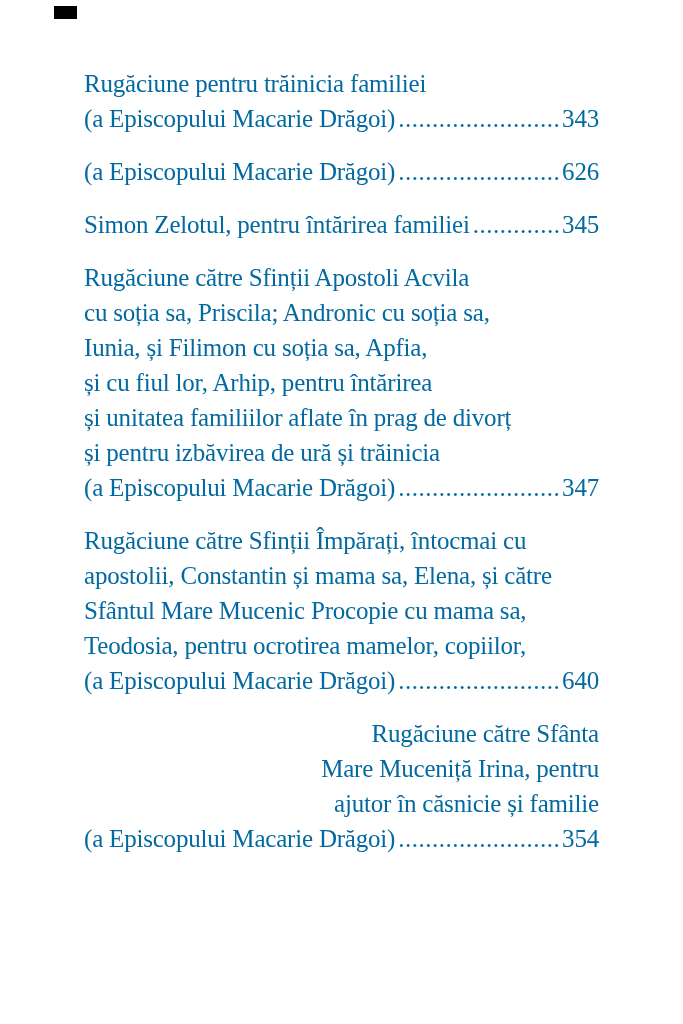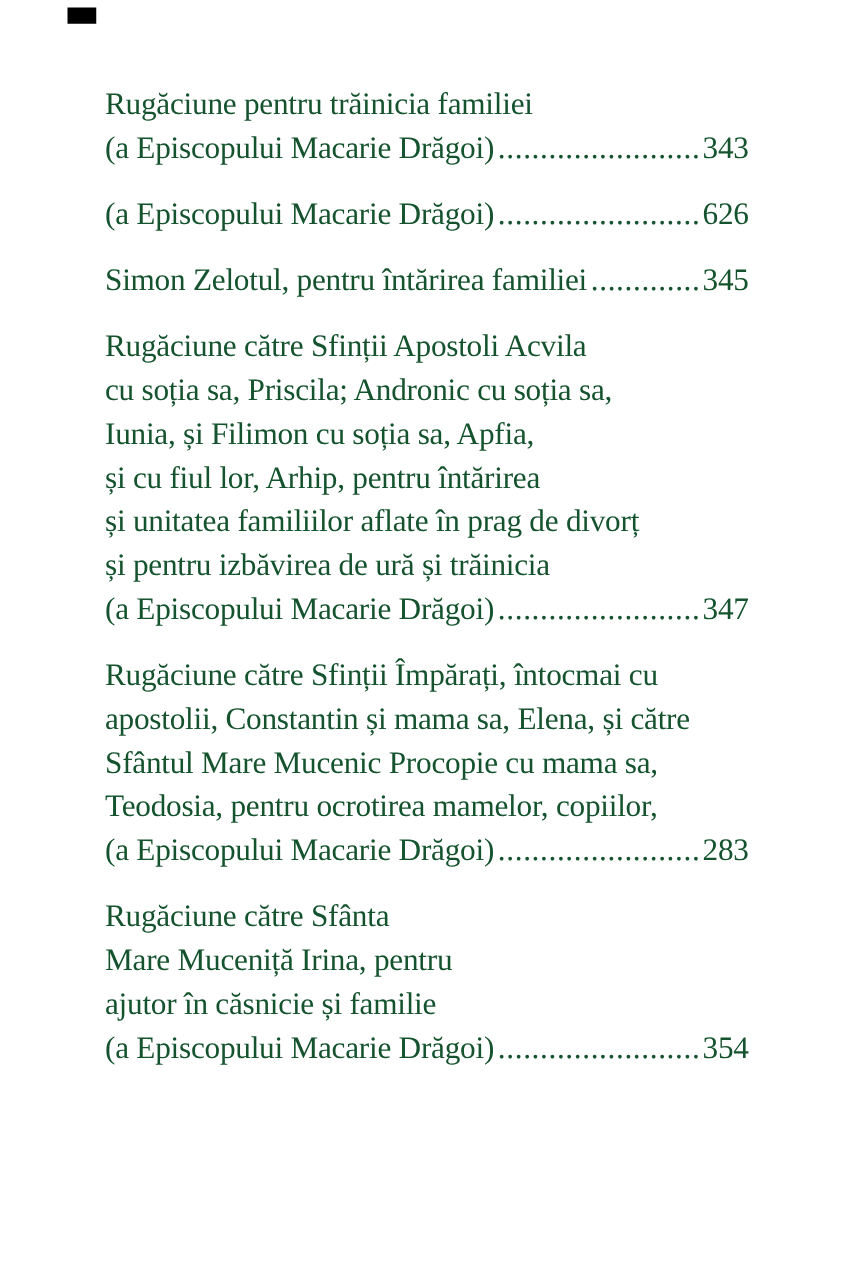--- a/index.html
+++ b/index.html
@@ -32,20 +32,21 @@
     top: 66px;
     font-size: 25px;
     line-height: 35px;
     letter-spacing: -0.2px;
   }
   .entry {
     margin-bottom: 18px;
   }
   .entry:last-child {
     margin-bottom: 0;
+    text-align: right;
   }
   .line {
     white-space: nowrap;
   }
   .lead-line {
     display: flex;
     align-items: baseline;
   }
   .lead-text {
     flex: 0 0 auto;
@@ -59,21 +60,21 @@
     letter-spacing: 0.5px;
   }
   .page-num {
     flex: 0 0 auto;
     padding-left: 2px;
   }
 </style>
 </head>
 <body>
 
-<div class="page" style="background: rgb(255, 255, 255); color: #14532d;">
+<div class="page" style="background: rgb(255, 255, 255); color: #0369a1;">
   <div class="print-mark" style="background: rgb(0, 0, 0);"></div>
   <div class="toc" id="toc">
   <div class="entry">
     <div class="line">Rugăciune pentru trăinicia familiei</div>
         <div class="line lead-line">
       <span class="lead-text">(a Episcopului Macarie Drăgoi)</span>
       <span class="dots">..........................................................................................</span>
       <span class="page-num">343</span>
     </div>
   </div>
@@ -109,21 +110,21 @@
   </div>
 
   <div class="entry">
     <div class="line">Rugăciune către Sfinții Împărați, întocmai cu</div>
         <div class="line">apostolii, Constantin și mama sa, Elena, și către</div>
         <div class="line">Sfântul Mare Mucenic Procopie cu mama sa,</div>
         <div class="line">Teodosia, pentru ocrotirea mamelor, copiilor,</div>
         <div class="line lead-line">
       <span class="lead-text">(a Episcopului Macarie Drăgoi)</span>
       <span class="dots">..........................................................................................</span>
-      <span class="page-num">283</span>
+      <span class="page-num">640</span>
     </div>
   </div>
 
   <div class="entry">
     <div class="line">Rugăciune către Sfânta</div>
         <div class="line">Mare Muceniță Irina, pentru</div>
         <div class="line">ajutor în căsnicie și familie</div>
         <div class="line lead-line">
       <span class="lead-text">(a Episcopului Macarie Drăgoi)</span>
       <span class="dots">..........................................................................................</span>

